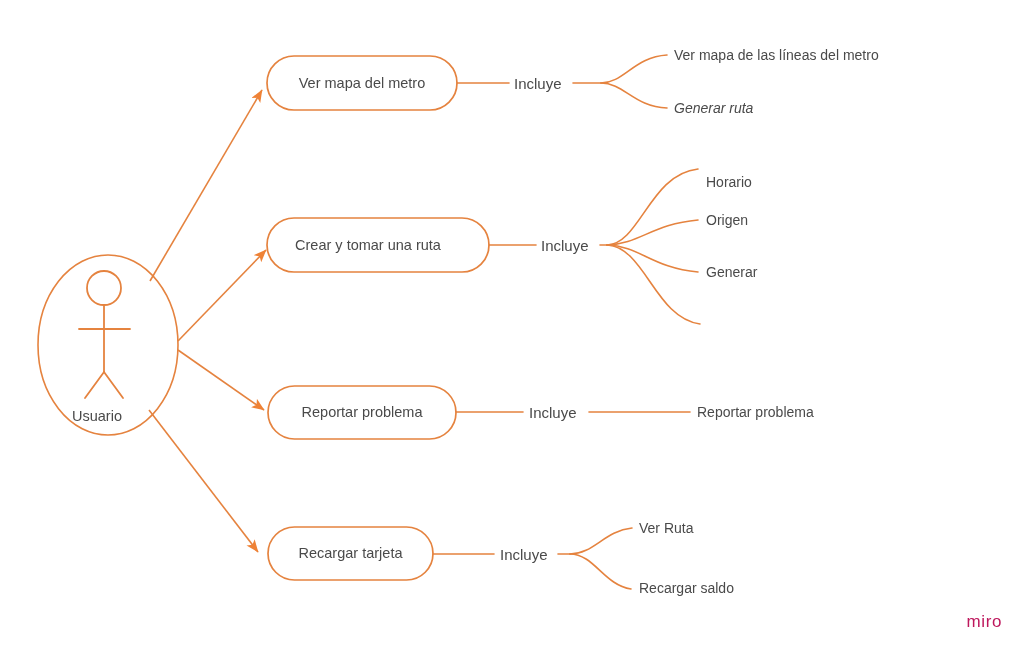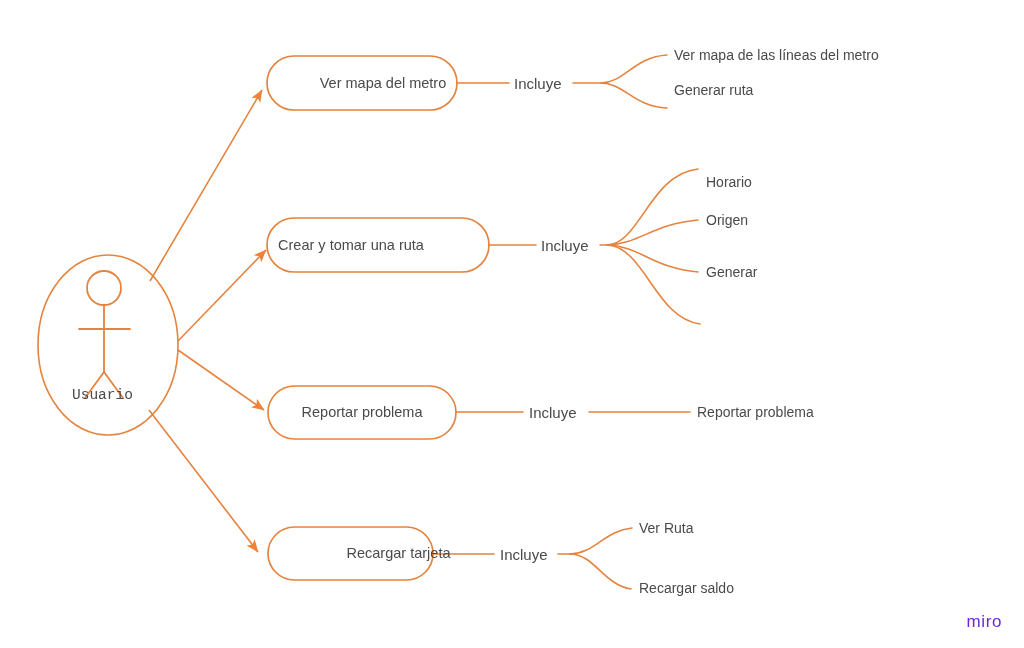--- a/index.html
+++ b/index.html
@@ -40,21 +40,21 @@
   .include-label {
     font-size: 15px;
   }
   .leaf-label {
     font-size: 14px;
   }
   .watermark {
     position: absolute;
     right: 22px;
     bottom: 16px;
-    color: #6d28d9;
+    color: #be185d;
     font-size: 17px;
     letter-spacing: 0.6px;
     font-family: "Liberation Sans", sans-serif;
     user-select: none;
   }
 </style>
 </head>
 <body>
 
 <div id="canvas">
@@ -112,34 +112,34 @@
     </g>
 
     <g fill="none" stroke="#e5833f" stroke-width="1.6" stroke-linecap="round">
       <line x1="433" y1="554" x2="494" y2="554"></line>
       <line x1="558" y1="554" x2="570" y2="554"></line>
       <path d="M570,554 C594,554 604,531 632,528"></path>
       <path d="M570,554 C594,554 604,585 631,589"></path>
     </g>
   </svg>
 
-  <div class="dg-label actor-label" style="left:72px; top:388px;font-family:Liberation Mono, monospace;">Usuario</div>
+  <div class="dg-label actor-label" style="left:72px; top:409px;">Usuario</div>
 
-  <div class="dg-label usecase-label" style="left:267px; top:76px; width:190px;padding-left:21px;">Ver mapa del metro</div>
-  <div class="dg-label usecase-label" style="left:250px; top:238px; width:202px;">Crear y tomar una ruta</div>
+  <div class="dg-label usecase-label" style="left:267px; top:76px; width:190px;">Ver mapa del metro</div>
+  <div class="dg-label usecase-label" style="left:267px; top:238px; width:202px;">Crear y tomar una ruta</div>
   <div class="dg-label usecase-label" style="left:268px; top:405px; width:188px;">Reportar problema</div>
-  <div class="dg-label usecase-label" style="left:268px; top:546px; width:165px;padding-left:48px;">Recargar tarjeta</div>
+  <div class="dg-label usecase-label" style="left:268px; top:546px; width:165px;">Recargar tarjeta</div>
 
   <div class="dg-label include-label" style="left:514px; top:76px;">Incluye</div>
   <div class="dg-label include-label" style="left:541px; top:238px;">Incluye</div>
   <div class="dg-label include-label" style="left:529px; top:405px;">Incluye</div>
   <div class="dg-label include-label" style="left:500px; top:547px;">Incluye</div>
 
   <div class="dg-label leaf-label" style="left:674px; top:48px;">Ver mapa de las líneas del metro</div>
-  <div class="dg-label leaf-label" style="left:674px; top:83px;">Generar ruta</div>
+  <div class="dg-label leaf-label" style="left:674px; top:101px;font-style:italic;">Generar ruta</div>
 
   <div class="dg-label leaf-label" style="left:706px; top:161px;margin-top:14px;">Horario</div>
   <div class="dg-label leaf-label" style="left:706px; top:213px;">Origen</div>
   <div class="dg-label leaf-label" style="left:706px; top:265px;">Generar</div>
 
   <div class="dg-label leaf-label" style="left:697px; top:405px;">Reportar problema</div>
 
   <div class="dg-label leaf-label" style="left:639px; top:521px;">Ver Ruta</div>
   <div class="dg-label leaf-label" style="left:639px; top:581px;">Recargar saldo</div>
 

